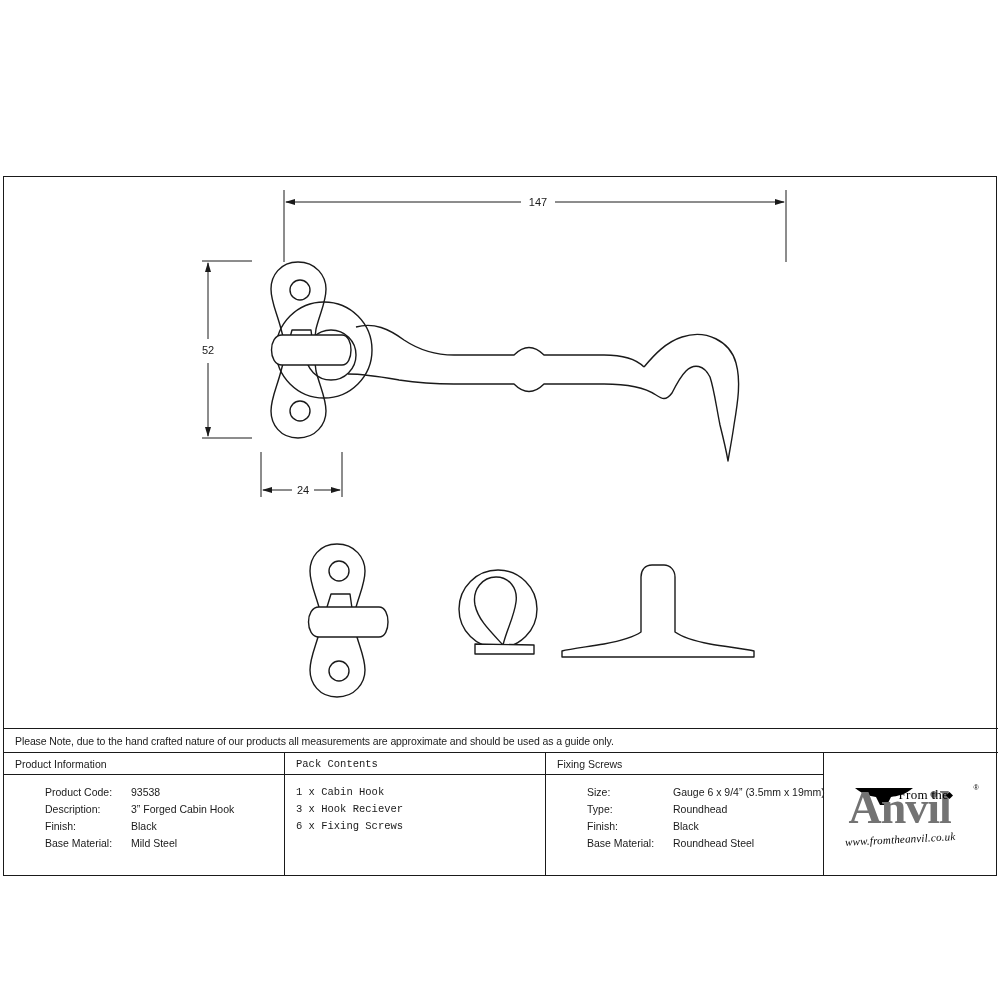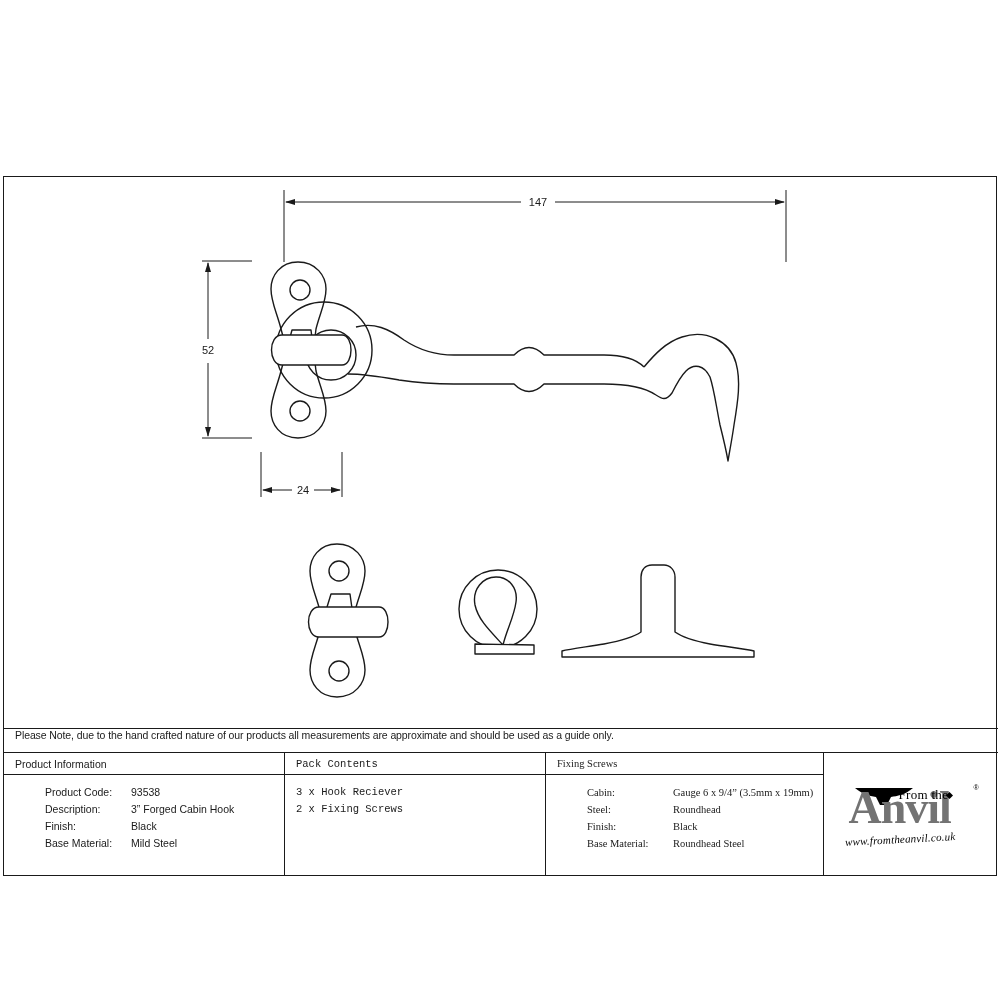--- a/index.html
+++ b/index.html
@@ -42,41 +42,41 @@
     width: 994px;
     height: 147px;
     box-sizing: border-box;
   }
   .note-row {
     height: 25px;
     border-top: 1.5px solid #1a1a1a;
     border-bottom: 1.5px solid #1a1a1a;
     box-sizing: border-box;
     display: flex;
-    align-items: flex-start;
+    align-items: center;
     padding-left: 11px;
   }
   .note-row .note-text {
     font-size: 10.5px;
     letter-spacing: -0.1px;
   }
   .cols {
     display: flex;
     height: 122px;
     box-sizing: border-box;
   }
   .col {
     box-sizing: border-box;
     border-right: 1.5px solid #1a1a1a;
     position: relative;
   }
   .col:last-child { border-right: none; }
   .col-a { width: 281px; }
   .col-b { width: 261px; font-family: Liberation Mono, monospace; }
-  .col-c { width: 278px; font-family: Liberation Serif, serif; }
+  .col-c { width: 278px; }
   .col-d { width: 171px; }
   .col-head {
     height: 22px;
     border-bottom: 1.5px solid #1a1a1a;
     box-sizing: border-box;
     display: flex;
     align-items: center;
     padding-left: 11px;
     font-size: 10.5px;
   }
@@ -345,34 +345,35 @@
           <div class="kv">
             <span class="k">Base Material:</span>
             <span class="v">Mild Steel</span>
           </div>
         </div>
       </div>
 
       <div class="col col-b">
         <div class="col-head">Pack Contents</div>
         <div class="col-body">
+          <div class="plainline">1 x Cabin Hook</div>
           <div class="plainline">3 x Hook Reciever</div>
-          <div class="plainline">2 x Fixing Screws</div>
+          <div class="plainline">6 x Fixing Screws</div>
         </div>
       </div>
 
       <div class="col col-c">
         <div class="col-head">Fixing Screws</div>
         <div class="col-body">
           <div class="kv">
-            <span class="k">Cabin:</span>
+            <span class="k">Size:</span>
             <span class="v">Gauge 6 x 9/4” (3.5mm x 19mm)</span>
           </div>
           <div class="kv">
-            <span class="k">Steel:</span>
+            <span class="k">Type:</span>
             <span class="v">Roundhead</span>
           </div>
           <div class="kv">
             <span class="k">Finish:</span>
             <span class="v">Black</span>
           </div>
           <div class="kv">
             <span class="k">Base Material:</span>
             <span class="v">Roundhead Steel</span>
           </div>

